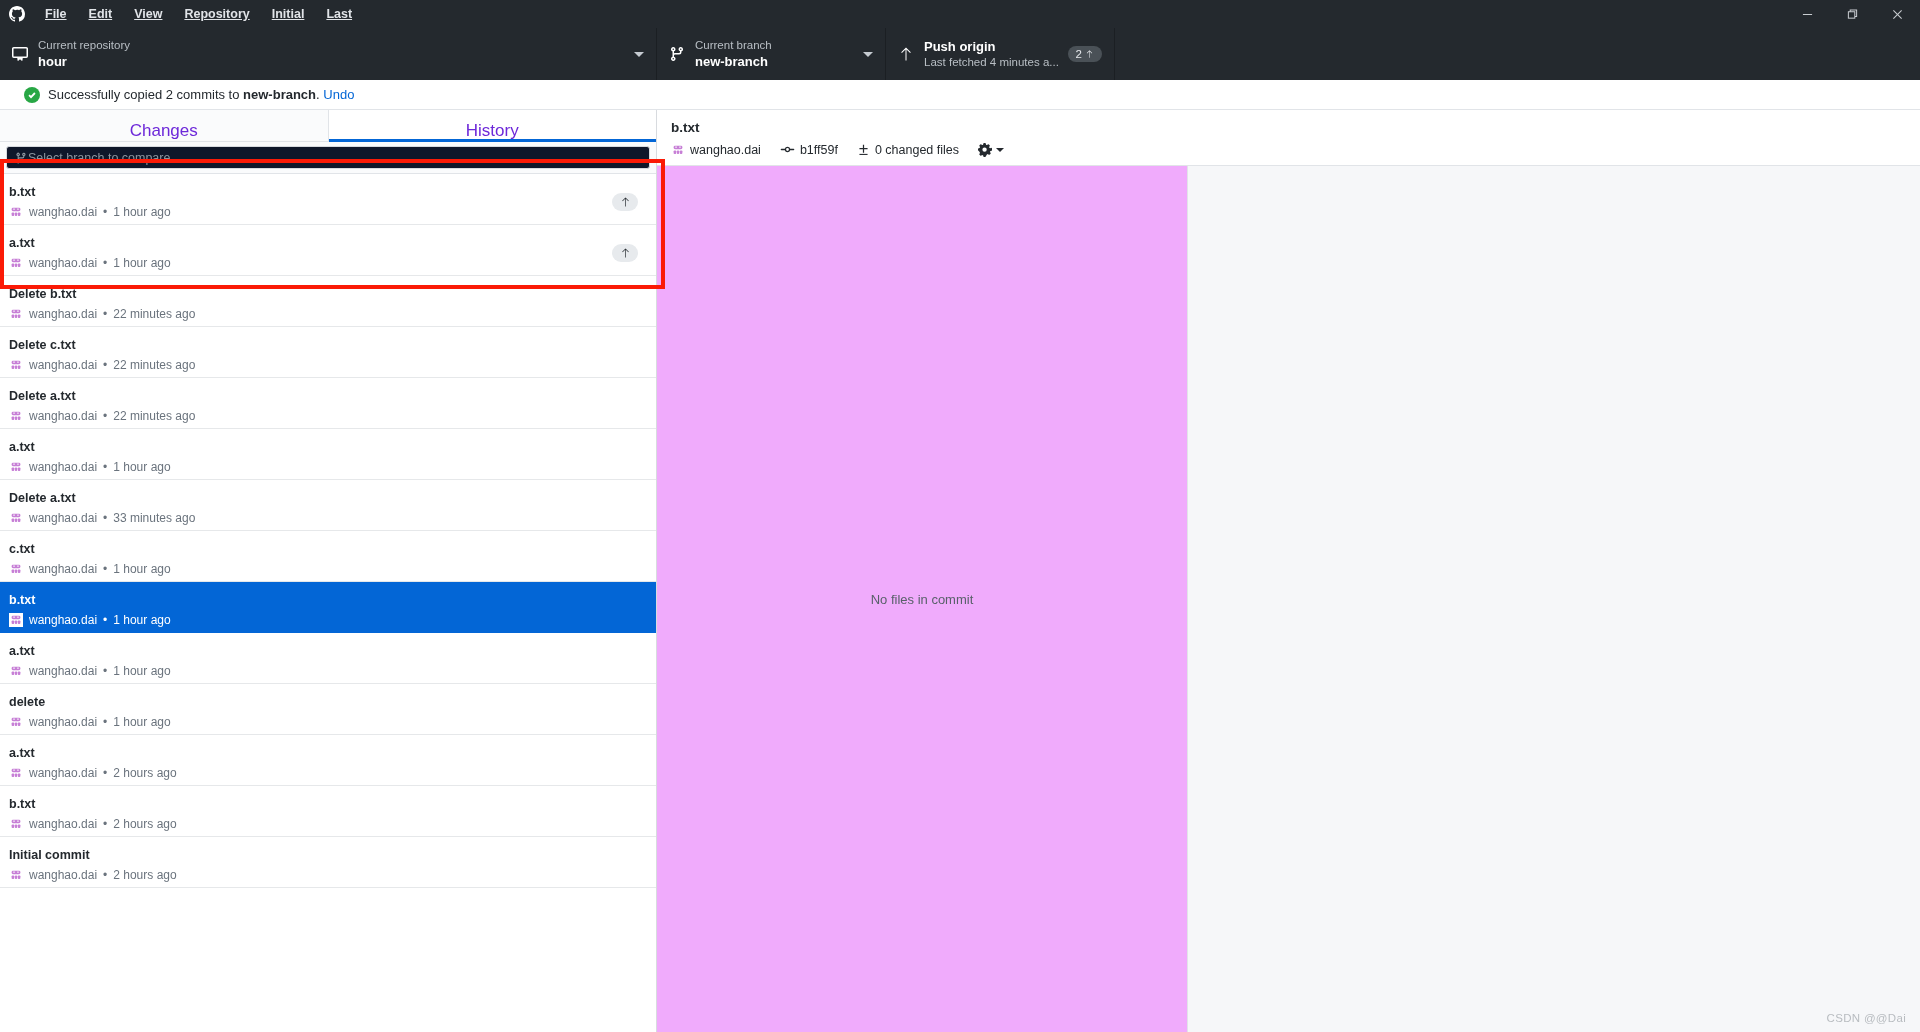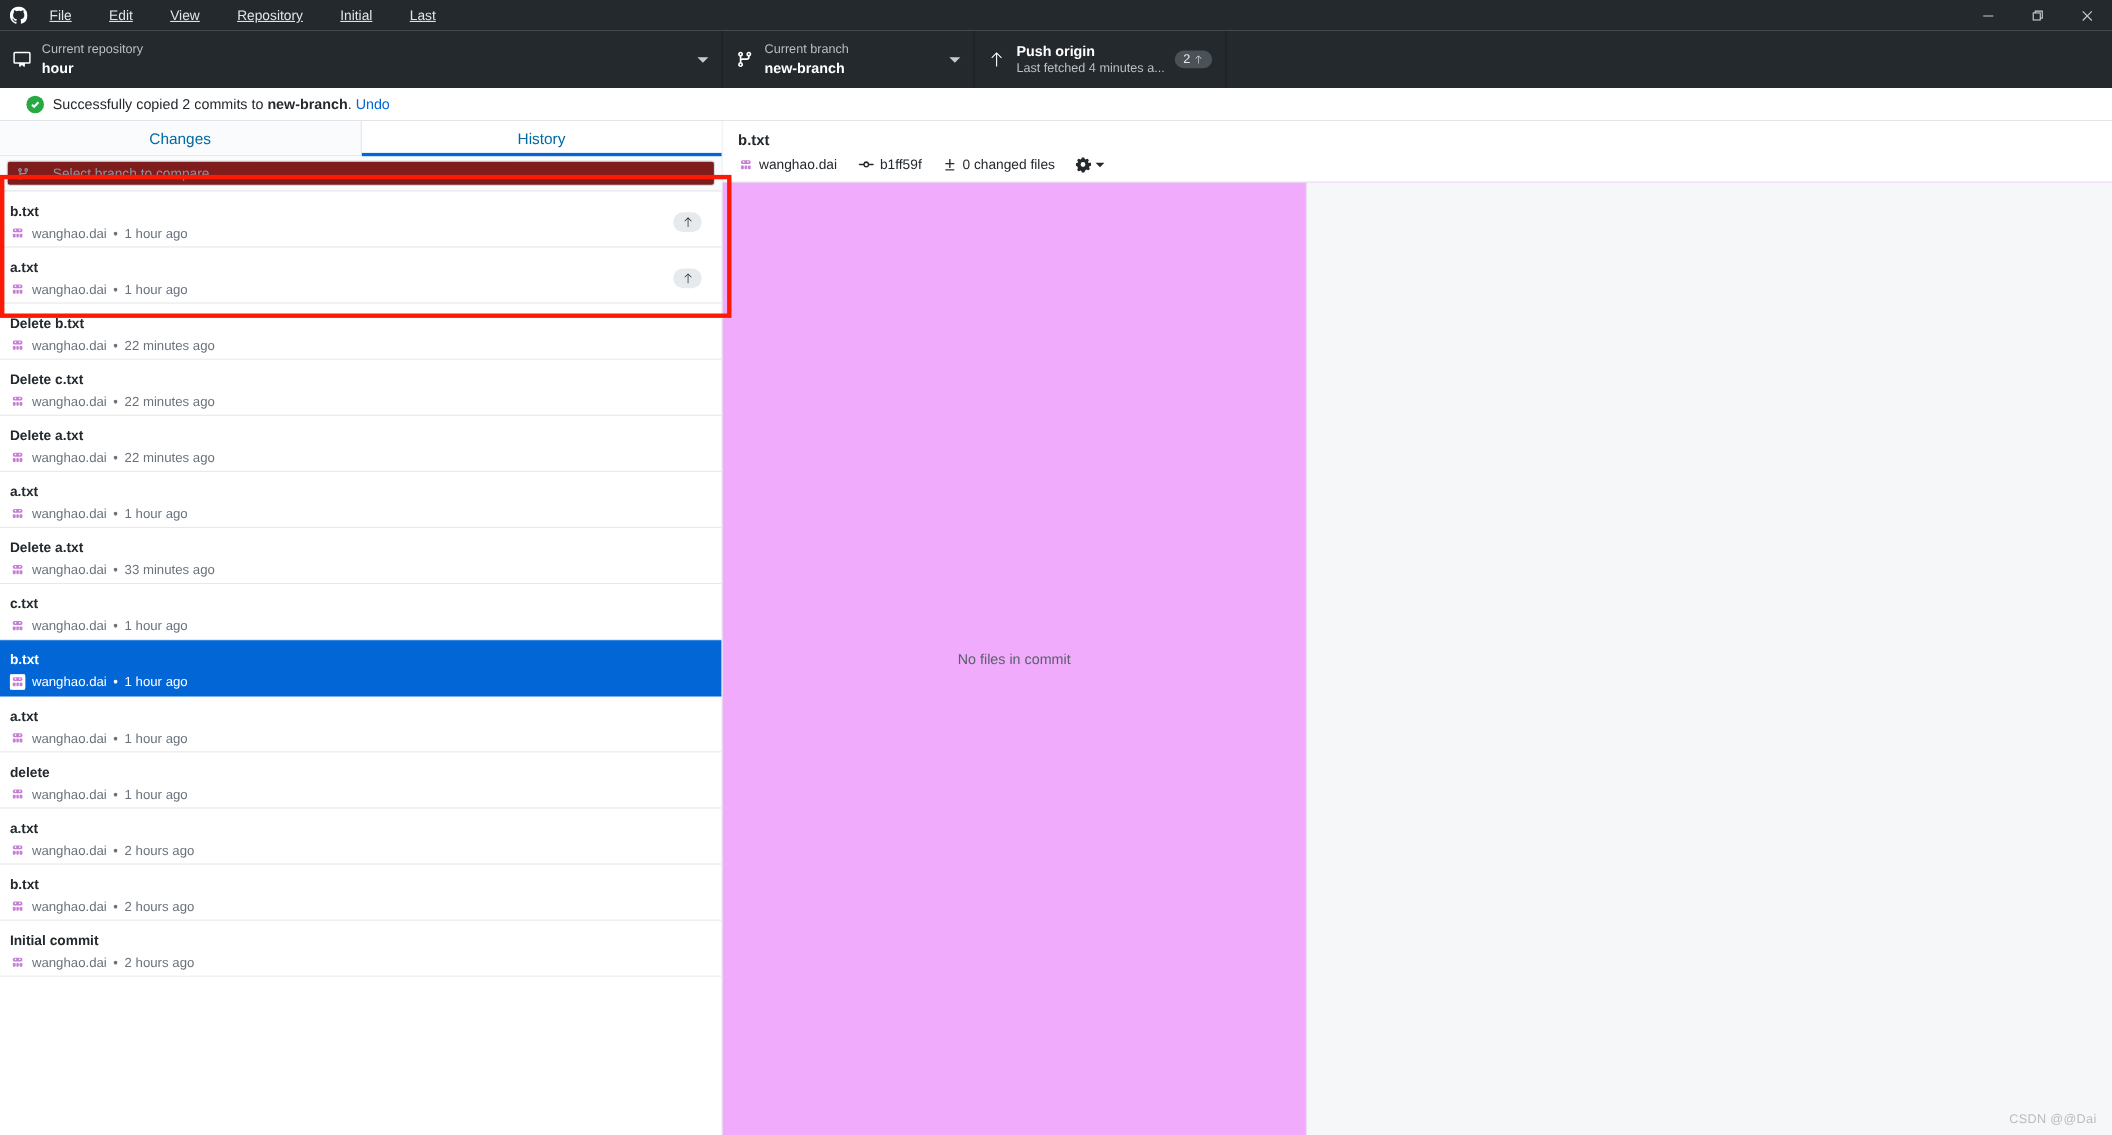--- a/index.html
+++ b/index.html
@@ -15,21 +15,21 @@
     height: 28px;
     background: #24292e;
     display: flex;
     align-items: center;
     color: #e6e6e6;
     font-size: 12.5px;
     user-select: none;
   }
   .gh-logo { width: 34px; display: flex; align-items: center; justify-content: center; }
   .gh-logo svg { width: 16px; height: 16px; fill: #ffffff; }
-  .menu { display: flex; align-items: flex-start; gap: 12px; }
+  .menu { display: flex; align-items: flex-start; gap: 0; font-weight: bold; }
   .menu-item {
     padding: 5px 11px;
     color: #e1e4e8;
     font-size: 12.5px;
     white-space: nowrap;
   }
   .menu-item u { text-decoration: underline; }
   .spacer { flex: 1; }
   .wincontrols { display: flex; height: 28px; }
   .wc {
@@ -123,42 +123,42 @@
     border-right: 1px solid #d8dbdf;
     display: flex;
     flex-direction: column;
     position: relative;
   }
 
   
   .tabs { display: flex; height: 32px; border-bottom: 1px solid #e1e4e8; }
   .tab {
     flex: 1;
-    display: flex; align-items: center; justify-content: center;
-    font-size: 14px; color: #0369a1;
+    display: flex; align-items: flex-end; justify-content: center;
+    font-size: 17px; color: #6d28d9;
     border-right: 1px solid #e1e4e8;
     background: #fafbfc;
     position: relative;
   }
   .tab:last-child { border-right: none; }
   .tab.active { background: #ffffff; }
   .tab.active::after {
     content: ""; position: absolute; left: 0; right: 0; bottom: -1px;
     height: 3px; background: #0366d6;
   }
 
   
   .compare-wrap { padding: 4px 6px 4px 6px; background: #fafbfc; border-bottom: 1px solid #e1e4e8; }
   .compare {
     height: 23px;
-    background: #7f1d1d;
+    background: #0f172a;
     border: 1px solid #d8dbdf;
     border-radius: 3px;
     display: flex; align-items: center;
-    padding: 4px 8px; gap: 21px;
+    padding: 4px 8px; gap: 1px;
   }
   .compare svg { width: 12px; height: 12px; fill: #8b949e; flex: none; }
   .compare span { font-size: 12.5px; color: #8b949e; }
 
   
   .commits { flex: none; overflow: hidden; }
   .commit-row {
     height: 51px;
     border-bottom: 1px solid #e6e8ea;
     padding: 6px 12px 0 9px;

